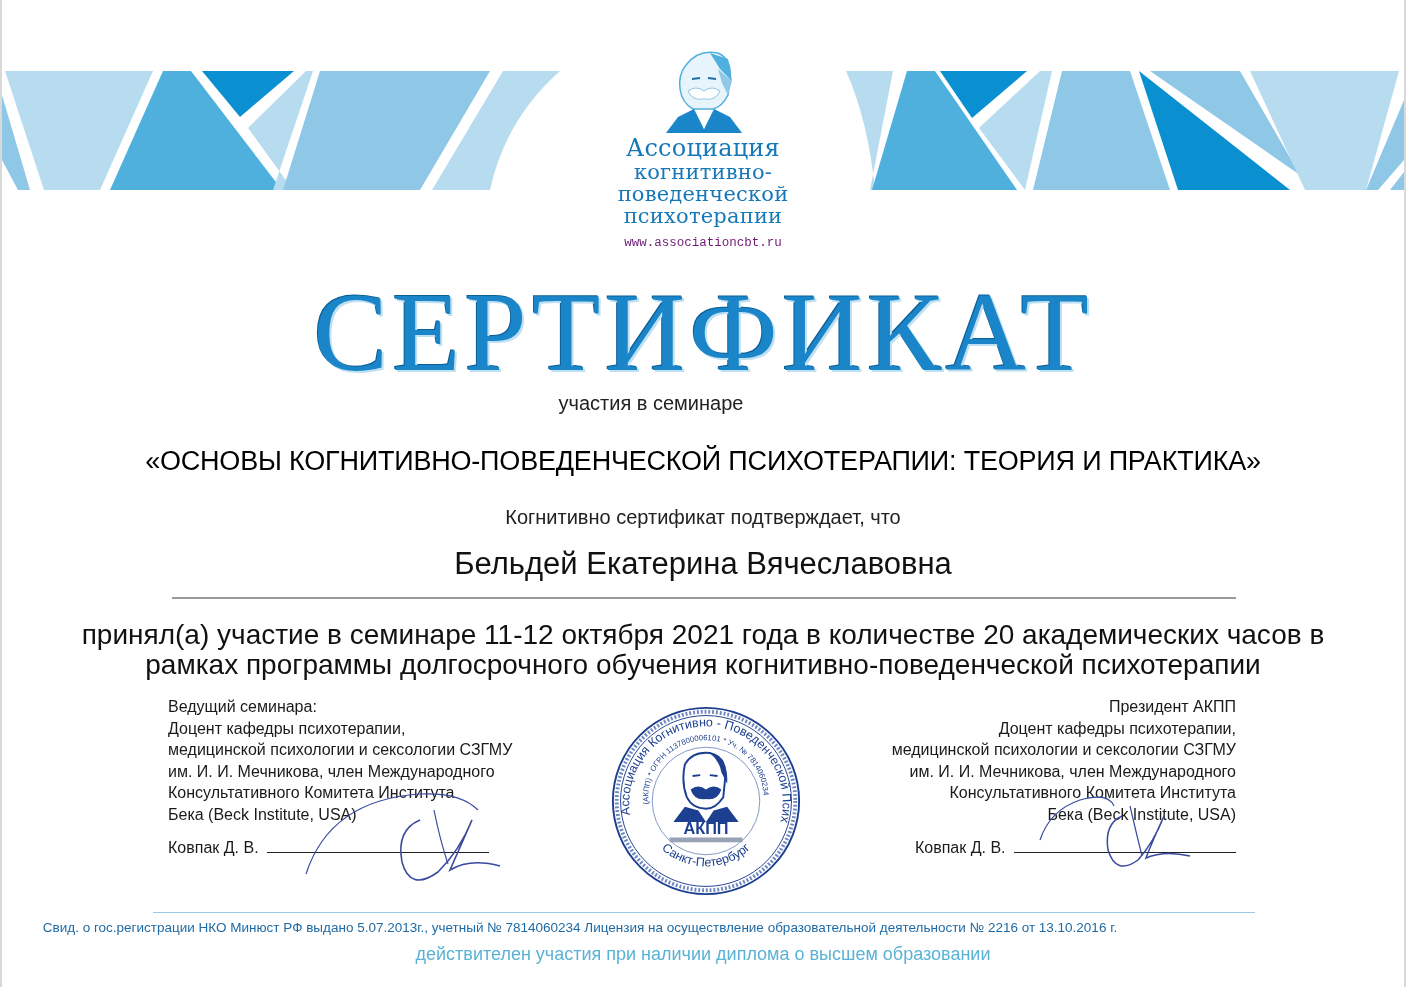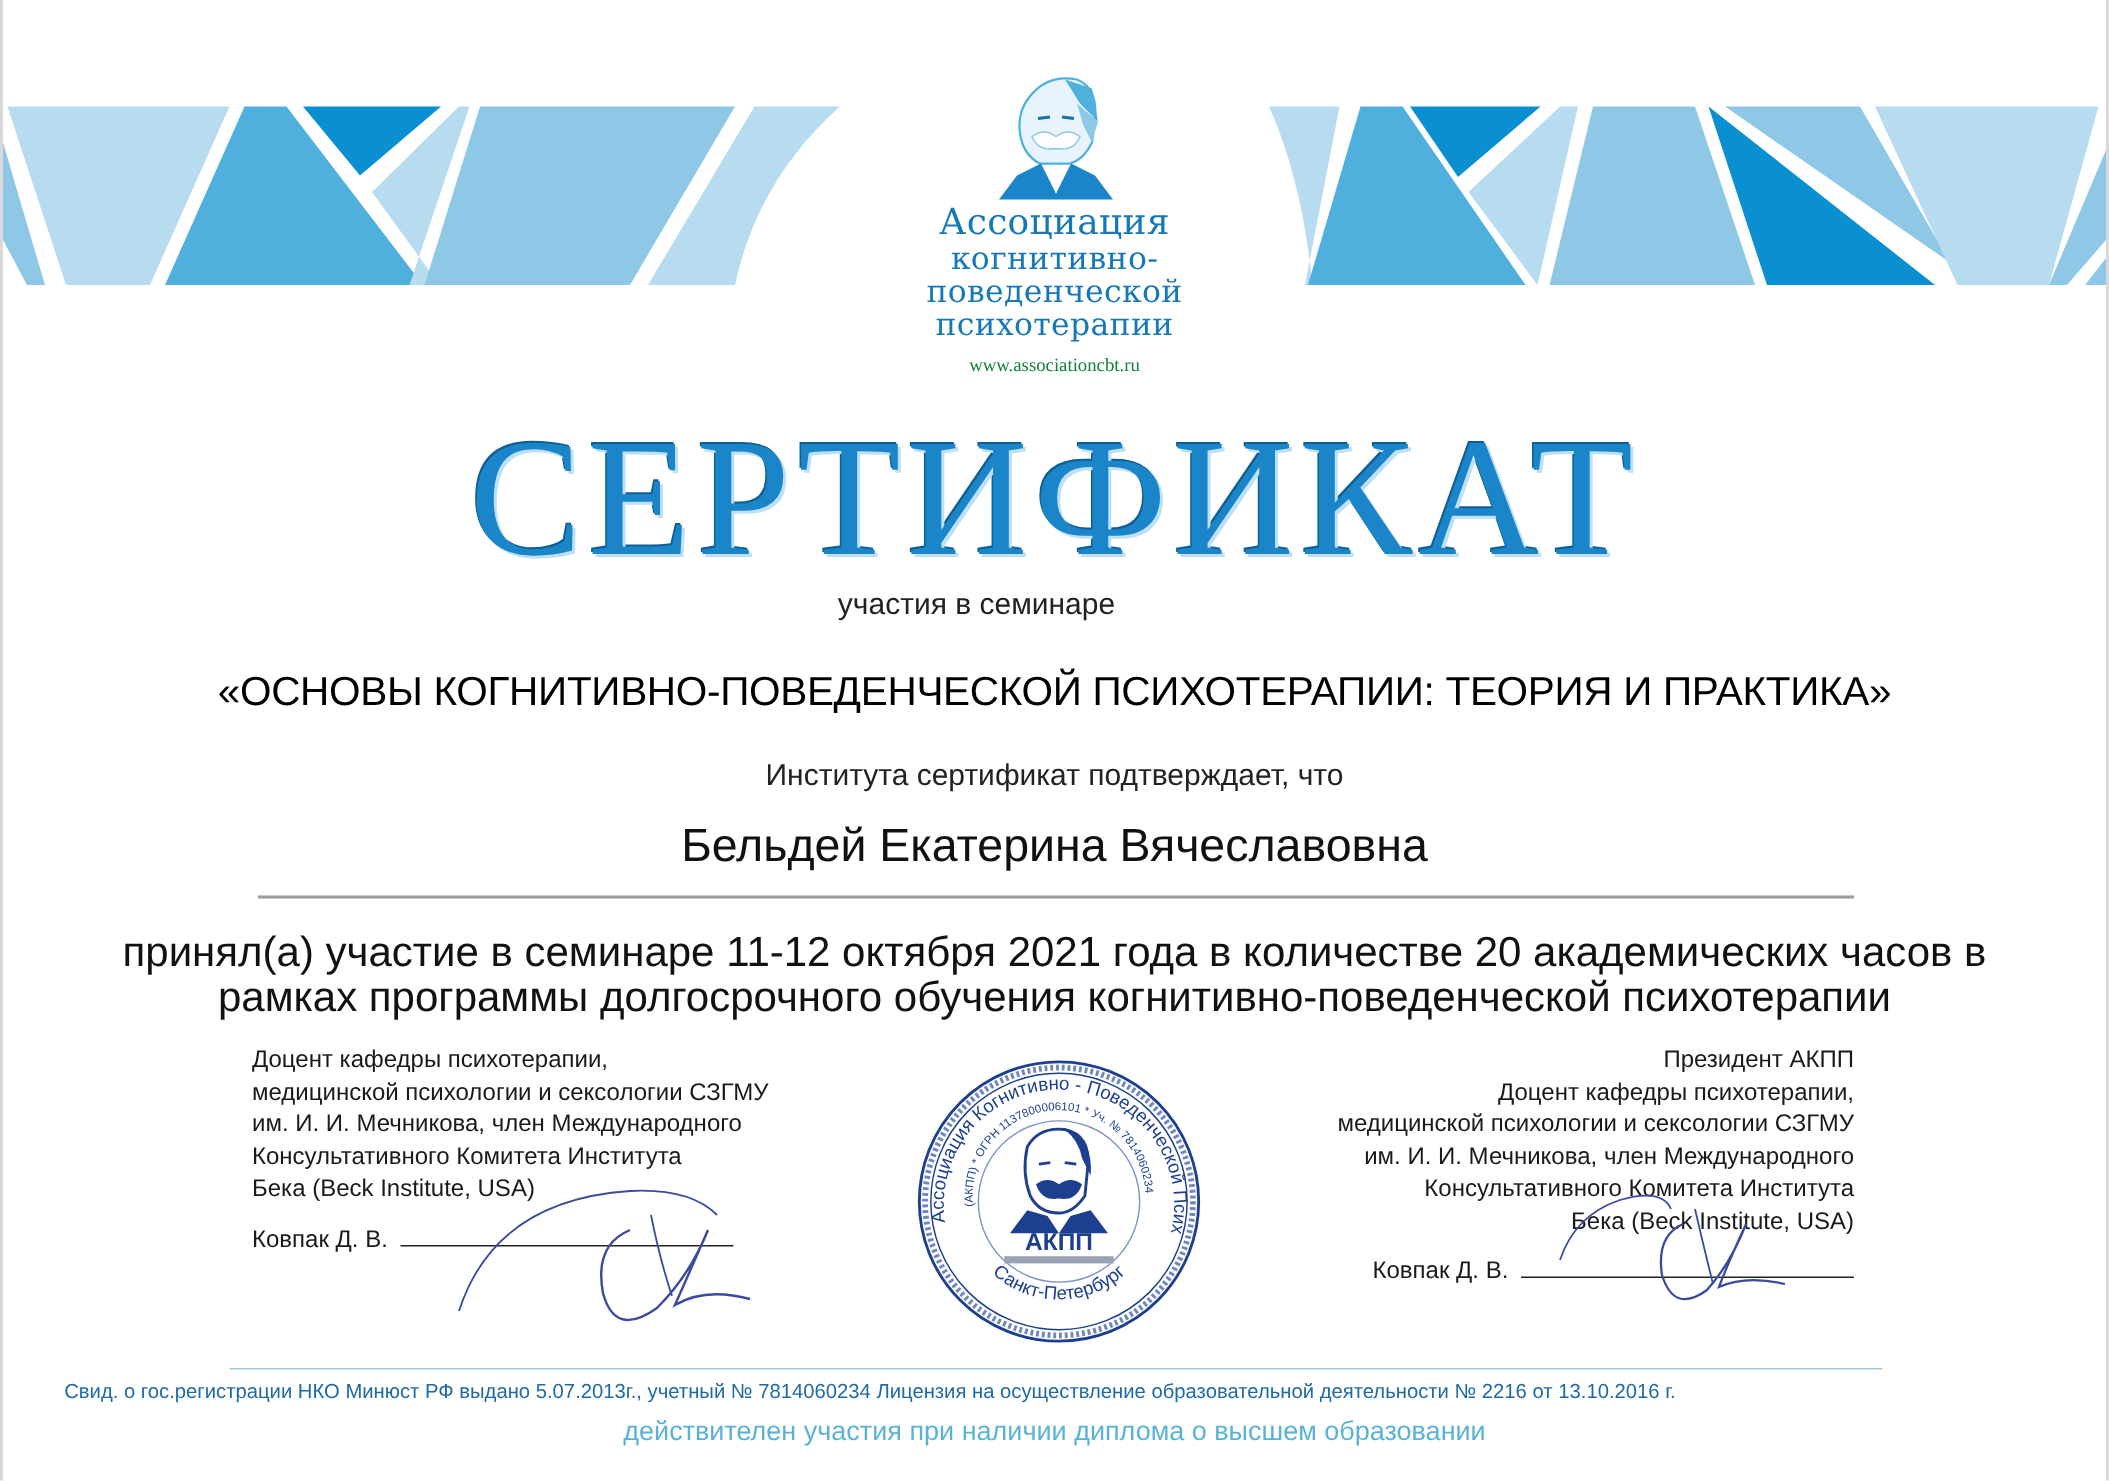--- a/index.html
+++ b/index.html
@@ -5,21 +5,21 @@
     html, body { margin:0; padding:0; }
     body { width:1406px; height:987px; position:relative; background:#ffffff; overflow:hidden;
            font-family:"Liberation Sans", sans-serif; color:#1a1a1a; }
     .edge-l { position:absolute; left:0; top:0; width:2px; height:987px; background:#d9d9d9; }
     .edge-r { position:absolute; right:0; top:0; width:2px; height:987px; background:#d9d9d9; }
     .banner { position:absolute; left:0; top:0; width:1406px; height:200px; }
     .logo { position:absolute; left:550px; top:45px; width:306px; text-align:center; }
     .logo-face { display:block; margin:0 auto; width:90px; height:90px; }
     .assoc-line { font-family:"DejaVu Serif", serif; color:#1678b8; font-size:21px; line-height:22px; letter-spacing:0.2px; }
     .assoc-line.big { font-size:24px; line-height:26px; }
-    .assoc-url { font-family:Liberation Serif, serif; color:#15803d; font-size:12.5px; margin-top:9px; }
+    .assoc-url { font-family:Liberation Mono, monospace; color:#701a75; font-size:12.5px; margin-top:9px; }
     .title { position:absolute; left:0; width:1406px; top:272px; text-align:center;
              font-family:"Liberation Serif", serif; font-size:112px; line-height:120px; color:#1a86c9;
              letter-spacing:4px; text-shadow: 2px 2px 0 #bfe0f2, -1px -1px 0 #0e5f96; }
     .subtitle { position:absolute; left:0; width:1302px; top:392px; text-align:center; font-size:20px; color:#222; }
     .course { position:absolute; left:0; width:1406px; top:446px; text-align:center; font-size:27px; color:#000000; letter-spacing:-0.2px; }
     .confirms { position:absolute; left:0; width:1406px; top:506px; text-align:center; font-size:20px; color:#222; }
     .name { position:absolute; left:0; width:1406px; top:546px; text-align:center; font-size:31px; color:#111; }
     .name-line { position:absolute; left:172px; top:597px; width:1064px; height:2px; background:#9a9a9a; }
     .body-text { position:absolute; left:0; width:1406px; top:620px; text-align:center; font-size:28px; line-height:30px; color:#111; }
     .sig { position:absolute; top:696px; font-size:16px; line-height:21.5px; color:#1a1a1a; }
@@ -74,29 +74,30 @@
   </svg>
   <div class="assoc-line big">Ассоциация</div>
   <div class="assoc-line">когнитивно-поведенческой</div>
   <div class="assoc-line">психотерапии</div>
   <div class="assoc-url">www.associationcbt.ru</div>
 </div>
 
 <div class="title">СЕРТИФИКАТ</div>
 <div class="subtitle">участия в семинаре</div>
 <div class="course">«ОСНОВЫ КОГНИТИВНО-ПОВЕДЕНЧЕСКОЙ ПСИХОТЕРАПИИ: ТЕОРИЯ И ПРАКТИКА»</div>
-<div class="confirms">Института сертификат подтверждает, что</div>
+<div class="confirms">Когнитивно сертификат подтверждает, что</div>
 <div class="name">Бельдей Екатерина Вячеславовна</div>
 <div class="name-line"></div>
 <div class="body-text">
   <div>принял(а) участие в семинаре 11-12 октября 2021 года в количестве 20 академических часов в</div>
   <div>рамках программы долгосрочного обучения когнитивно-поведенческой психотерапии</div>
 </div>
 
 <div class="sig left">
+  <div>Ведущий семинара:</div>
   <div>Доцент кафедры психотерапии,</div>
   <div>медицинской психологии и сексологии СЗГМУ</div>
   <div>им. И. И. Мечникова, член Международного</div>
   <div>Консультативного Комитета Института</div>
   <div>Бека (Beck Institute, USA)</div>
   <div class="sig-row">
     <span>Ковпак Д. В.</span>
     <span class="sig-rule"></span>
   </div>
 </div>

